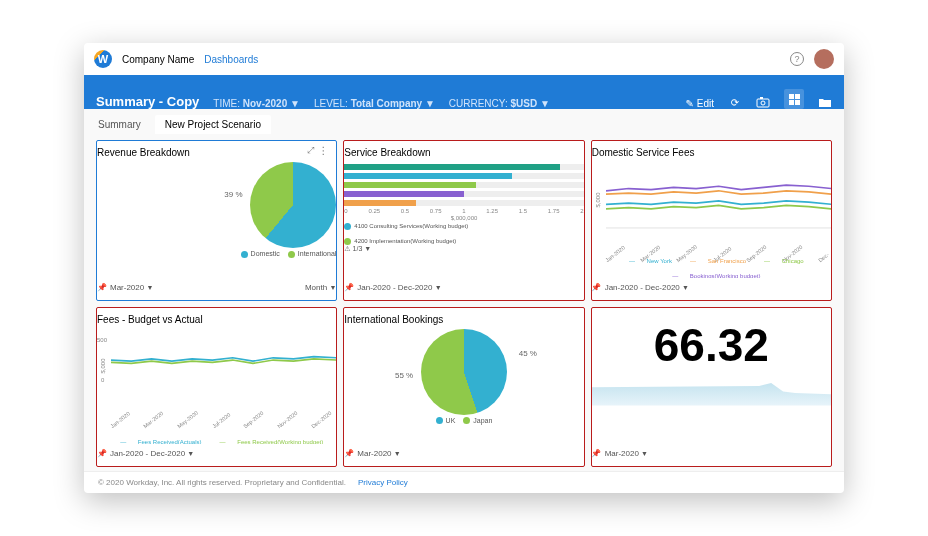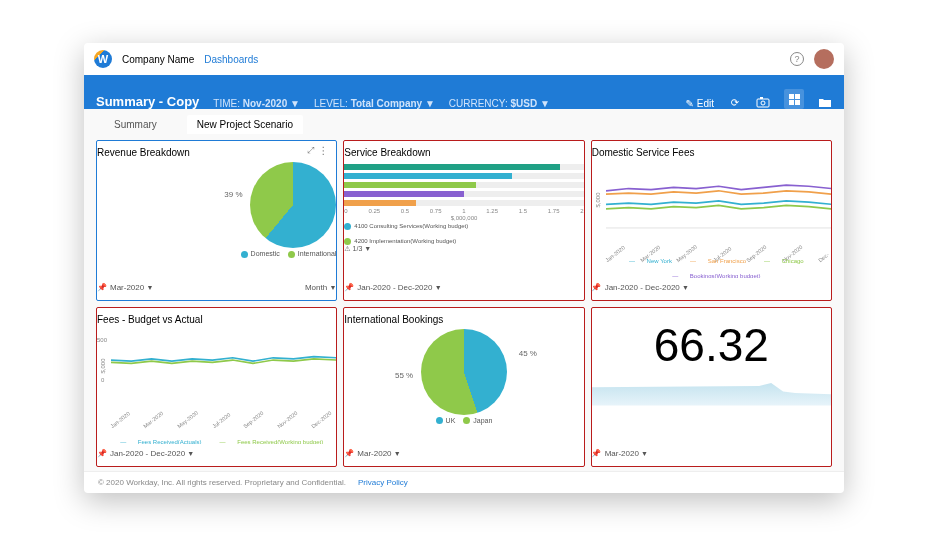--- a/index.html
+++ b/index.html
@@ -12,21 +12,21 @@
 .help{width:14px;height:14px;border:1px solid #888;border-radius:50%;color:#888;display:flex;align-items:center;justify-content:center;font-size:9px}
 .avatar{width:20px;height:20px;border-radius:50%;background:#b56e5e}
 .bluebar{background:#1f7bd6;color:#fff;height:34px;display:flex;align-items:flex-end;padding:0 12px;font-size:10px;gap:14px}
 .bluebar .title{font-weight:bold;font-size:13px}
 .bluebar .pill{color:#e3efff;opacity:.9}
 .bluebar .sp{flex:1}
 .bluebar .ico{width:14px;height:14px;display:inline-flex;align-items:center;justify-content:center}
 .bluebar .sq{width:20px;height:20px;background:rgba(255,255,255,.18);border-radius:2px;display:flex;align-items:center;justify-content:center}
 .bluebar .grid4{display:grid;grid-template-columns:5px 5px;grid-template-rows:5px 5px;gap:1px}
 .bluebar .grid4 span{background:#fff}
-.tabs{display:flex;font-size:10px;padding:6px 20px 0;gap:20px;background:#f9f9f9}
+.tabs{display:flex;font-size:10px;padding:6px 4px 0;gap:4px;background:#f9f9f9}
 .tab{padding:4px 10px;border-radius:2px 2px 0 0;color:#555}
 .tab.active{background:#fff;color:#000}
 .grid{flex:1;display:grid;grid-template-columns:repeat(3,1fr);grid-template-rows:repeat(2,1fr);gap:6px;padding:6px 12px 4px;background:#f9f9f9}
 .card{background:#fff;border:1px solid #b91c1c;border-radius:2px;display:flex;flex-direction:column;padding:6px 0 4px;position:relative}
 .card.sel{border-color:#1f7bd6}
 .card-title{font-size:10px;margin-bottom:4px}
 .card-body{flex:1;position:relative;overflow:hidden}
 .card-foot{height:18px;display:flex;align-items:center;font-size:8px;color:#555;gap:3px;border-top:1px solid transparent}
 .pin{color:#1f7bd6}
 .tri{font-size:7px;color:#555}
@@ -41,21 +41,21 @@
 .lg-c2::before{background:#8fc94a}
 
 .hbars{display:flex;flex-direction:column;gap:3px;margin-top:2px}
 .hb{height:6px;background:#eee;position:relative}
 .hb b{display:block;height:100%}
 .xlabels{display:flex;justify-content:space-between;font-size:6px;color:#888;margin-top:2px}
 
 .linebox{position:absolute;inset:4px 0 0 14px}
 .ylab{position:absolute;left:-2px;top:30%;transform:rotate(-90deg);font-size:6px;color:#888}
 
-.big{font-size:46px;font-weight:400;text-align:center;margin-top:4px}
+.big{font-size:46px;font-weight:700;text-align:center;margin-top:4px}
 .area{height:28px;background:linear-gradient(#bde0ed,#e8f4fa);margin-top:6px;clip-path:polygon(0 35%,70% 30%,75% 20%,80% 50%,85% 55%,100% 60%,100% 100%,0 100%)}
 .footer{height:22px;font-size:8px;color:#888;padding:0 14px;display:flex;align-items:center;gap:12px;border-top:1px solid #eee}
 .footer a{color:#1f7bd6;text-decoration:none}
 svg{display:block}
 </style>
 </head>
 <body>
 <div class="shell">
 
 <div class="topbar">

